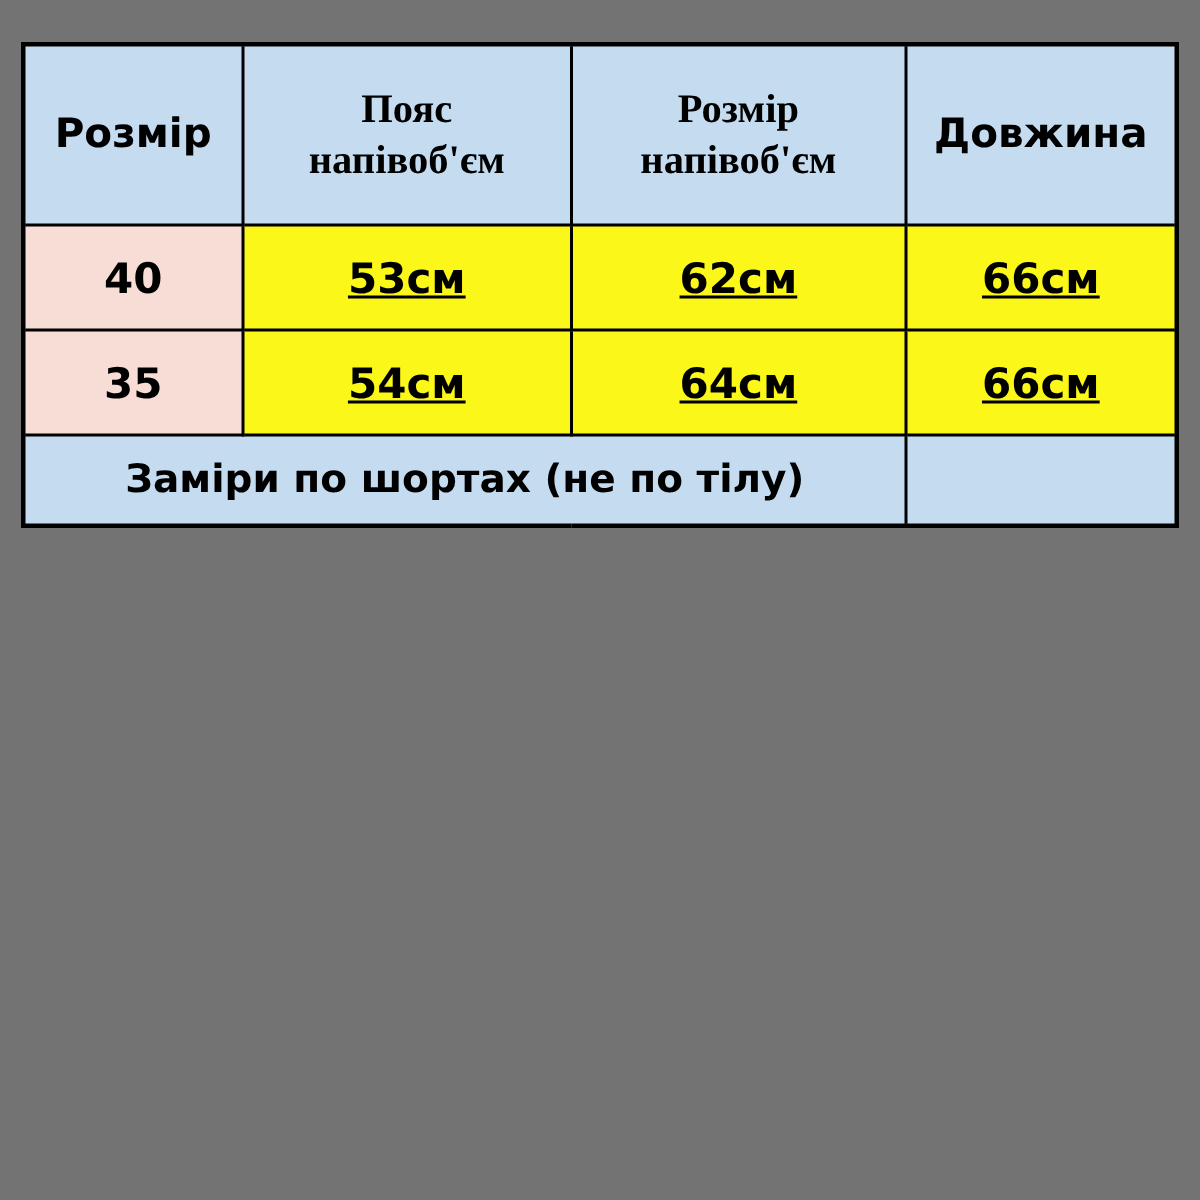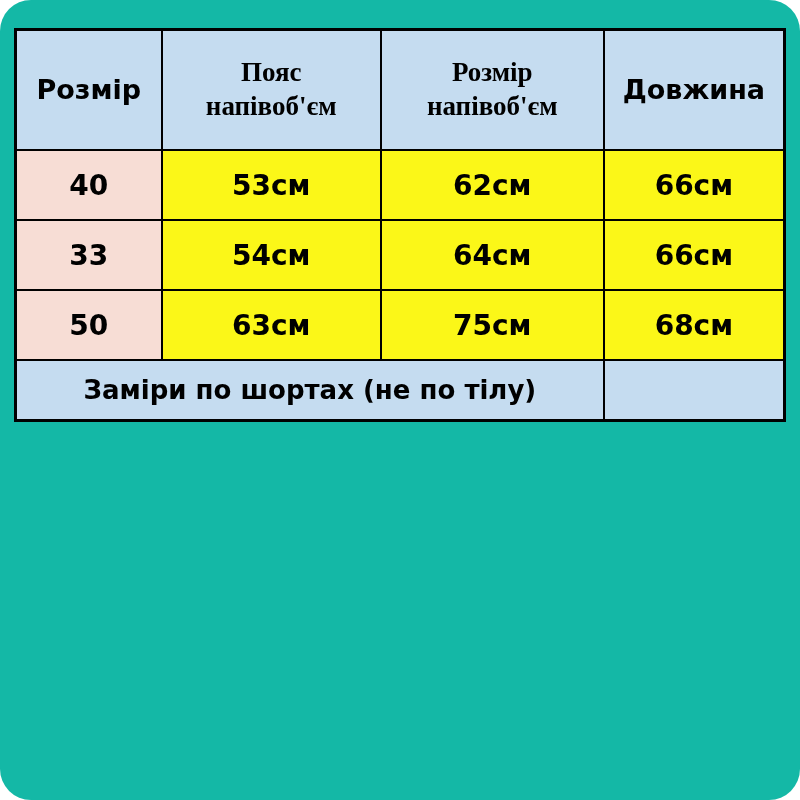--- a/index.html
+++ b/index.html
@@ -11,24 +11,23 @@
     width: 800px;
     height: 800px;
     font-family: "DejaVu Sans", sans-serif;
     overflow: hidden;
   }
   .page {
     width: 800px;
     height: 800px;
     box-sizing: border-box;
     padding: 28px 14px 62px 14px;
-    background: #14b8a6;
+    background: #737373;
     display: flex;
     flex-direction: column;
-    border-radius: 31px;
   }
   table.size-table {
     width: 100%;
     border-collapse: collapse;
     table-layout: fixed;
     border: 3px solid #000000;
   }
   table.size-table td, table.size-table th {
     border: 2px solid #000000;
     text-align: center;
@@ -47,20 +46,21 @@
   thead th.col-two-line { padding: 0 6px; font-family: Liberation Serif, serif; }
   tbody tr td {
     height: 68px;
     font-size: 28px;
   }
   tbody td.cell-size {
     background: #f7ddd5;
   }
   tbody td.cell-val {
     background: #fbf718;
+    text-decoration: underline;
   }
   tfoot td {
     background: #c5dcf0;
     height: 58px;
     font-size: 26px;
   }
   .col-w-size { width: 19%; }
   .col-w-waist { width: 28.5%; }
   .col-w-hips  { width: 29%; }
   .col-w-len   { width: 23.5%; }
@@ -96,30 +96,24 @@
       </tr>
     </thead>
     <tbody>
       <tr>
         <td class="cell-size">40</td>
         <td class="cell-val">53см</td>
         <td class="cell-val">62см</td>
         <td class="cell-val">66см</td>
       </tr>
       <tr>
-        <td class="cell-size">33</td>
+        <td class="cell-size">35</td>
         <td class="cell-val">54см</td>
         <td class="cell-val">64см</td>
         <td class="cell-val">66см</td>
-      </tr>
-      <tr>
-        <td class="cell-size">50</td>
-        <td class="cell-val">63см</td>
-        <td class="cell-val">75см</td>
-        <td class="cell-val">68см</td>
       </tr>
     </tbody>
     <tfoot>
       <tr>
         <td colspan="3">Заміри по шортах (не по тілу)</td>
         <td></td>
       </tr>
     </tfoot>
   </table>
 </div>

